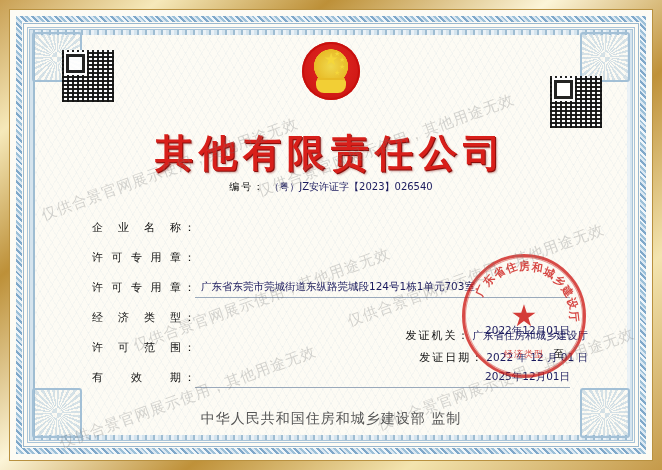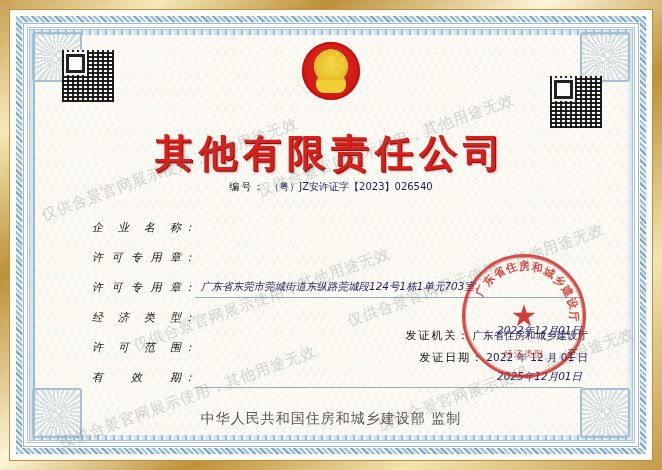--- a/index.html
+++ b/index.html
@@ -201,23 +201,22 @@
     color: #111;
     white-space: nowrap;
   }
   #number-row .label { letter-spacing: 2px; }
   #number-row .value { color: #1b1b5e; margin-left: 4px; }
 
   
   #fields {
     position: absolute;
     left: 52px;
-    right: 40px;
+    right: 52px;
     top: 168px;
-    font-style: italic;
   }
   .field-row {
     display: flex;
     align-items: flex-end;
     height: 30px;
     font-size: 11px;
     color: #111;
   }
   .field-label {
     width: 92px;

